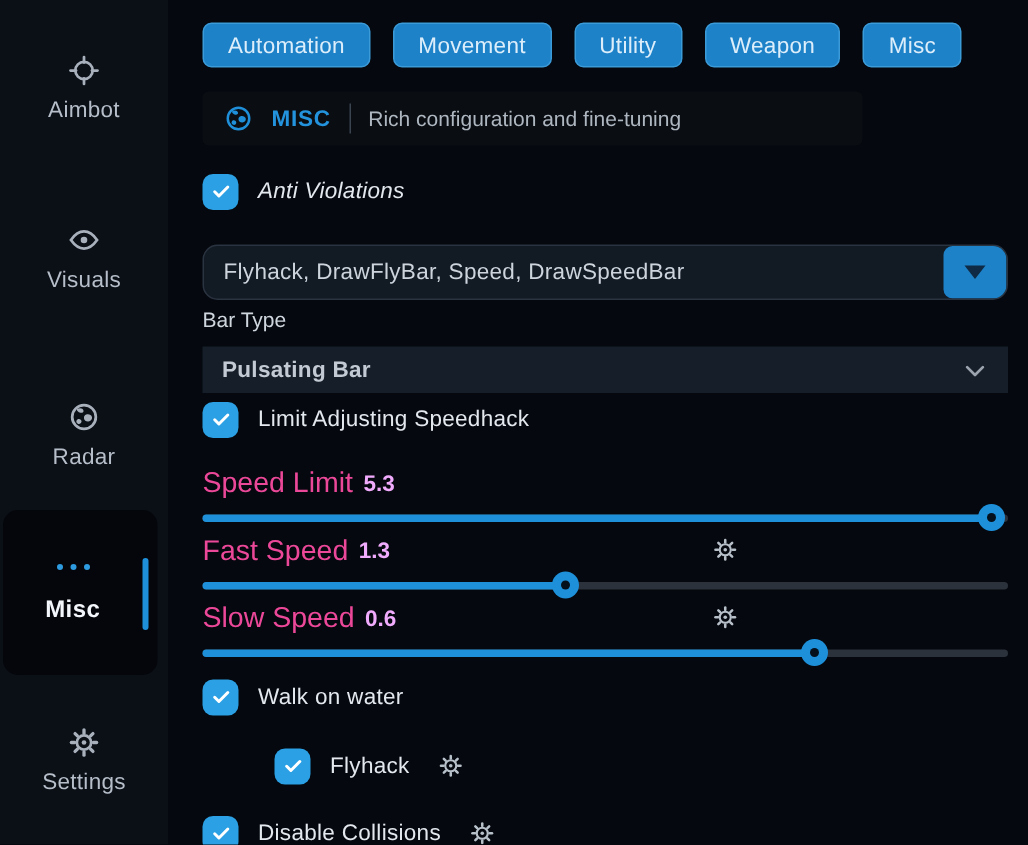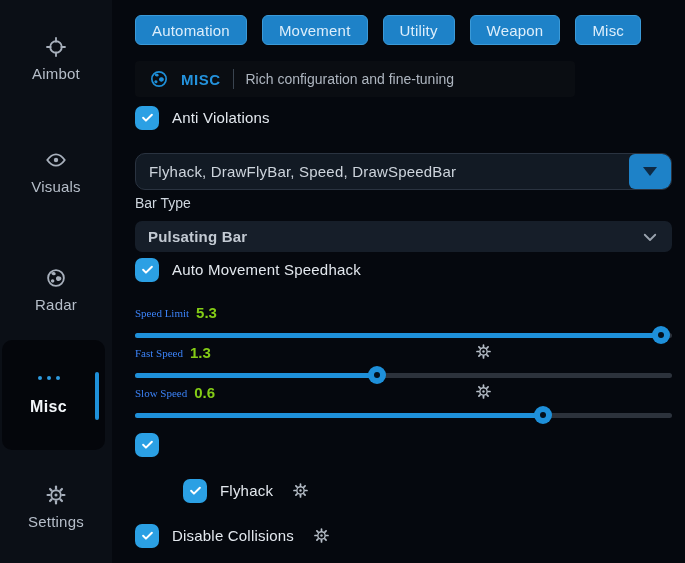--- a/index.html
+++ b/index.html
@@ -98,40 +98,40 @@
   }
   .tri-down {
     width:0; height:0; border-left:7px solid transparent; border-right:7px solid transparent;
     border-top:9px solid #0e2a44;
   }
 
   .field-label { margin-top:5px; font-size:14px; color:#cfd6de; height:17px; }
 
   .select {
     margin-top:9px; height:31px; width:100%;
-    background:#161e29; border-radius:7px;
+    background:#161e29; border-radius:0;
     display:flex; align-items:center; justify-content:space-between;
     padding:0 13px; cursor:pointer;
   }
   .select .sel-value { font-size:15px; font-weight:bold; color:#c3cad3; letter-spacing:.2px; }
   .select .chev { width:18px; height:18px; color:#9aa3ae; }
 
   .mt5 { margin-top:5px; }
   .mt8 { margin-top:8px; }
-  .mt9 { margin-top:0; }
+  .mt9 { margin-top:5px; }
   .mt20 { margin-top:20px; }
   .mt21 { margin-top:21px;padding-left:48px; }
   .mt22 { margin-top:22px; }
 
   
   .slider-label-row {
     position:relative; height:17px; display:flex; align-items:center; gap:7px;
   }
-  .slider-label-row .sl-label { font-size:11px; color:#3b82f6;font-family:Liberation Serif, serif; }
-  .slider-label-row .sl-value { font-size:15px; font-weight:bold; color:#84cc16; }
+  .slider-label-row .sl-label { font-size:19px; color:#ec4899; }
+  .slider-label-row .sl-value { font-size:15px; font-weight:bold; color:#f0abfc; }
   .slider-label-row .label-gear {
     position:absolute; left:340px; top:-1px; width:17px; height:17px; color:#b7bfc9; cursor:pointer;
   }
   .slider { position:relative; height:18px; margin-top:5px; cursor:pointer; }
   .slider .track {
     position:absolute; left:0; right:0; top:6.5px; height:5px;
     background:#2c323b; border-radius:3px;
   }
   .slider .fill {
     position:absolute; left:0; top:6.5px; height:5px;
@@ -233,21 +233,21 @@
         <path fill="currentColor" stroke="none" d="M7 6.2c2-1.2 4.2-.6 4.6 1 .4 1.3-.9 2-2.2 1.7C8 8.6 6.4 7.4 7 6.2z"></path>
         <path fill="currentColor" stroke="none" d="M13.6 10.2c1.8-.6 3.8.2 4.2 1.8.4 1.6-1 3-2.6 3.2-1.6.2-3-.8-3.2-2.2-.2-1.3.5-2.4 1.6-2.8z"></path>
         <path fill="currentColor" stroke="none" d="M8.2 13.4c1.3 0 2.2 1 2 2.1-.2 1.1-1.3 1.9-2.4 1.5-1.1-.4-1.7-1.6-1.2-2.5.4-.7.9-1.1 1.6-1.1z"></path>
       </svg>
     </span>
     <span class="title">MISC</span>
     <span class="divider"></span>
     <span class="subtitle">Rich configuration and fine-tuning</span>
   </div>
 
-  <div class="check-row" style="margin-top:8px;">
+  <div class="check-row" style="margin-top:18px;font-style:italic;">
     <span class="checkbox">
       <svg viewBox="0 0 24 24" fill="none">
           <path d="M5 12.5l4.5 4.5L19 7.5" stroke="#fff" stroke-width="3.2" stroke-linecap="round" stroke-linejoin="round"></path>
         </svg>
     </span>
     <span class="check-label">Anti Violations</span>
   </div>
 
   <div class="multi-select">
     <span class="ms-value">Flyhack, DrawFlyBar, Speed, DrawSpeedBar</span>
@@ -265,21 +265,21 @@
         </svg>
     </span>
   </div>
 
   <div class="check-row mt5">
     <span class="checkbox">
       <svg viewBox="0 0 24 24" fill="none">
           <path d="M5 12.5l4.5 4.5L19 7.5" stroke="#fff" stroke-width="3.2" stroke-linecap="round" stroke-linejoin="round"></path>
         </svg>
     </span>
-    <span class="check-label">Auto Movement Speedhack</span>
+    <span class="check-label">Limit Adjusting Speedhack</span>
   </div>
 
   <div class="slider-label-row mt22">
     <span class="sl-label">Speed Limit</span>
     <span class="sl-value">5.3</span>
   </div>
   <div class="slider">
     <span class="track"></span>
     <span class="fill" style="width: 98%;"></span>
     <span class="thumb" style="left: calc(98% - 9px);"></span>
@@ -336,20 +336,21 @@
     <span class="fill" style="width: 76%;"></span>
     <span class="thumb" style="left: calc(76% - 9px);"></span>
   </div>
 
   <div class="check-row mt8">
     <span class="checkbox">
       <svg viewBox="0 0 24 24" fill="none">
           <path d="M5 12.5l4.5 4.5L19 7.5" stroke="#fff" stroke-width="3.2" stroke-linecap="round" stroke-linejoin="round"></path>
         </svg>
     </span>
+    <span class="check-label">Walk on water</span>
   </div>
 
   <div class="check-row mt21">
     <span class="checkbox">
       <svg viewBox="0 0 24 24" fill="none">
           <path d="M5 12.5l4.5 4.5L19 7.5" stroke="#fff" stroke-width="3.2" stroke-linecap="round" stroke-linejoin="round"></path>
         </svg>
     </span>
     <span class="check-label">Flyhack</span>
     <span class="row-gear">

